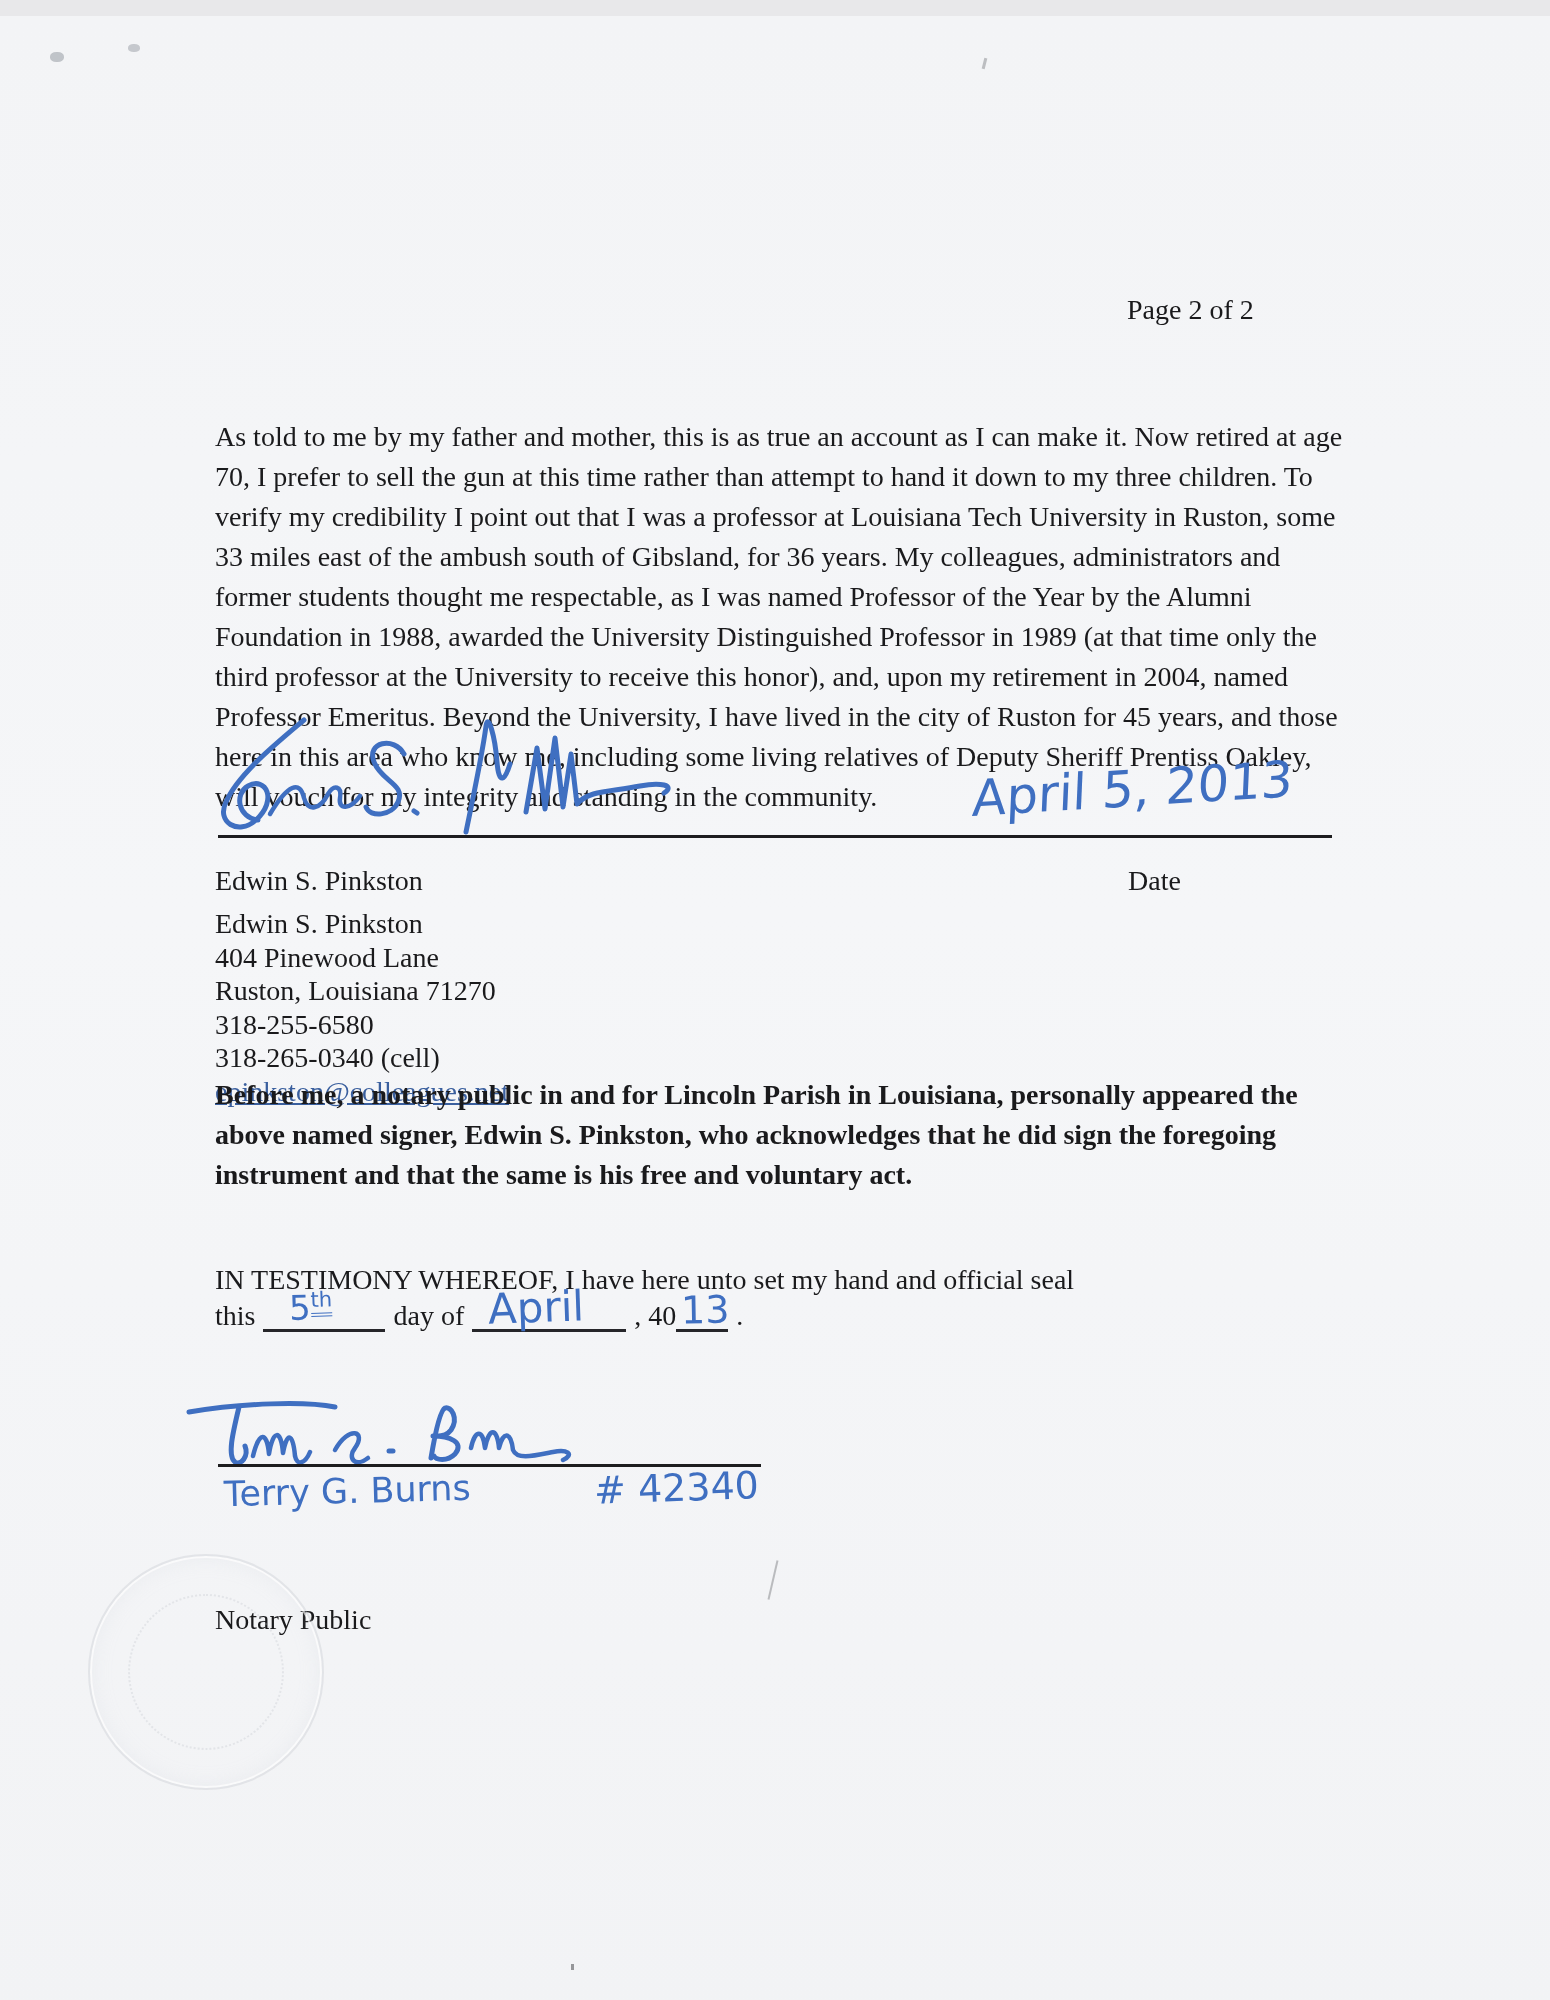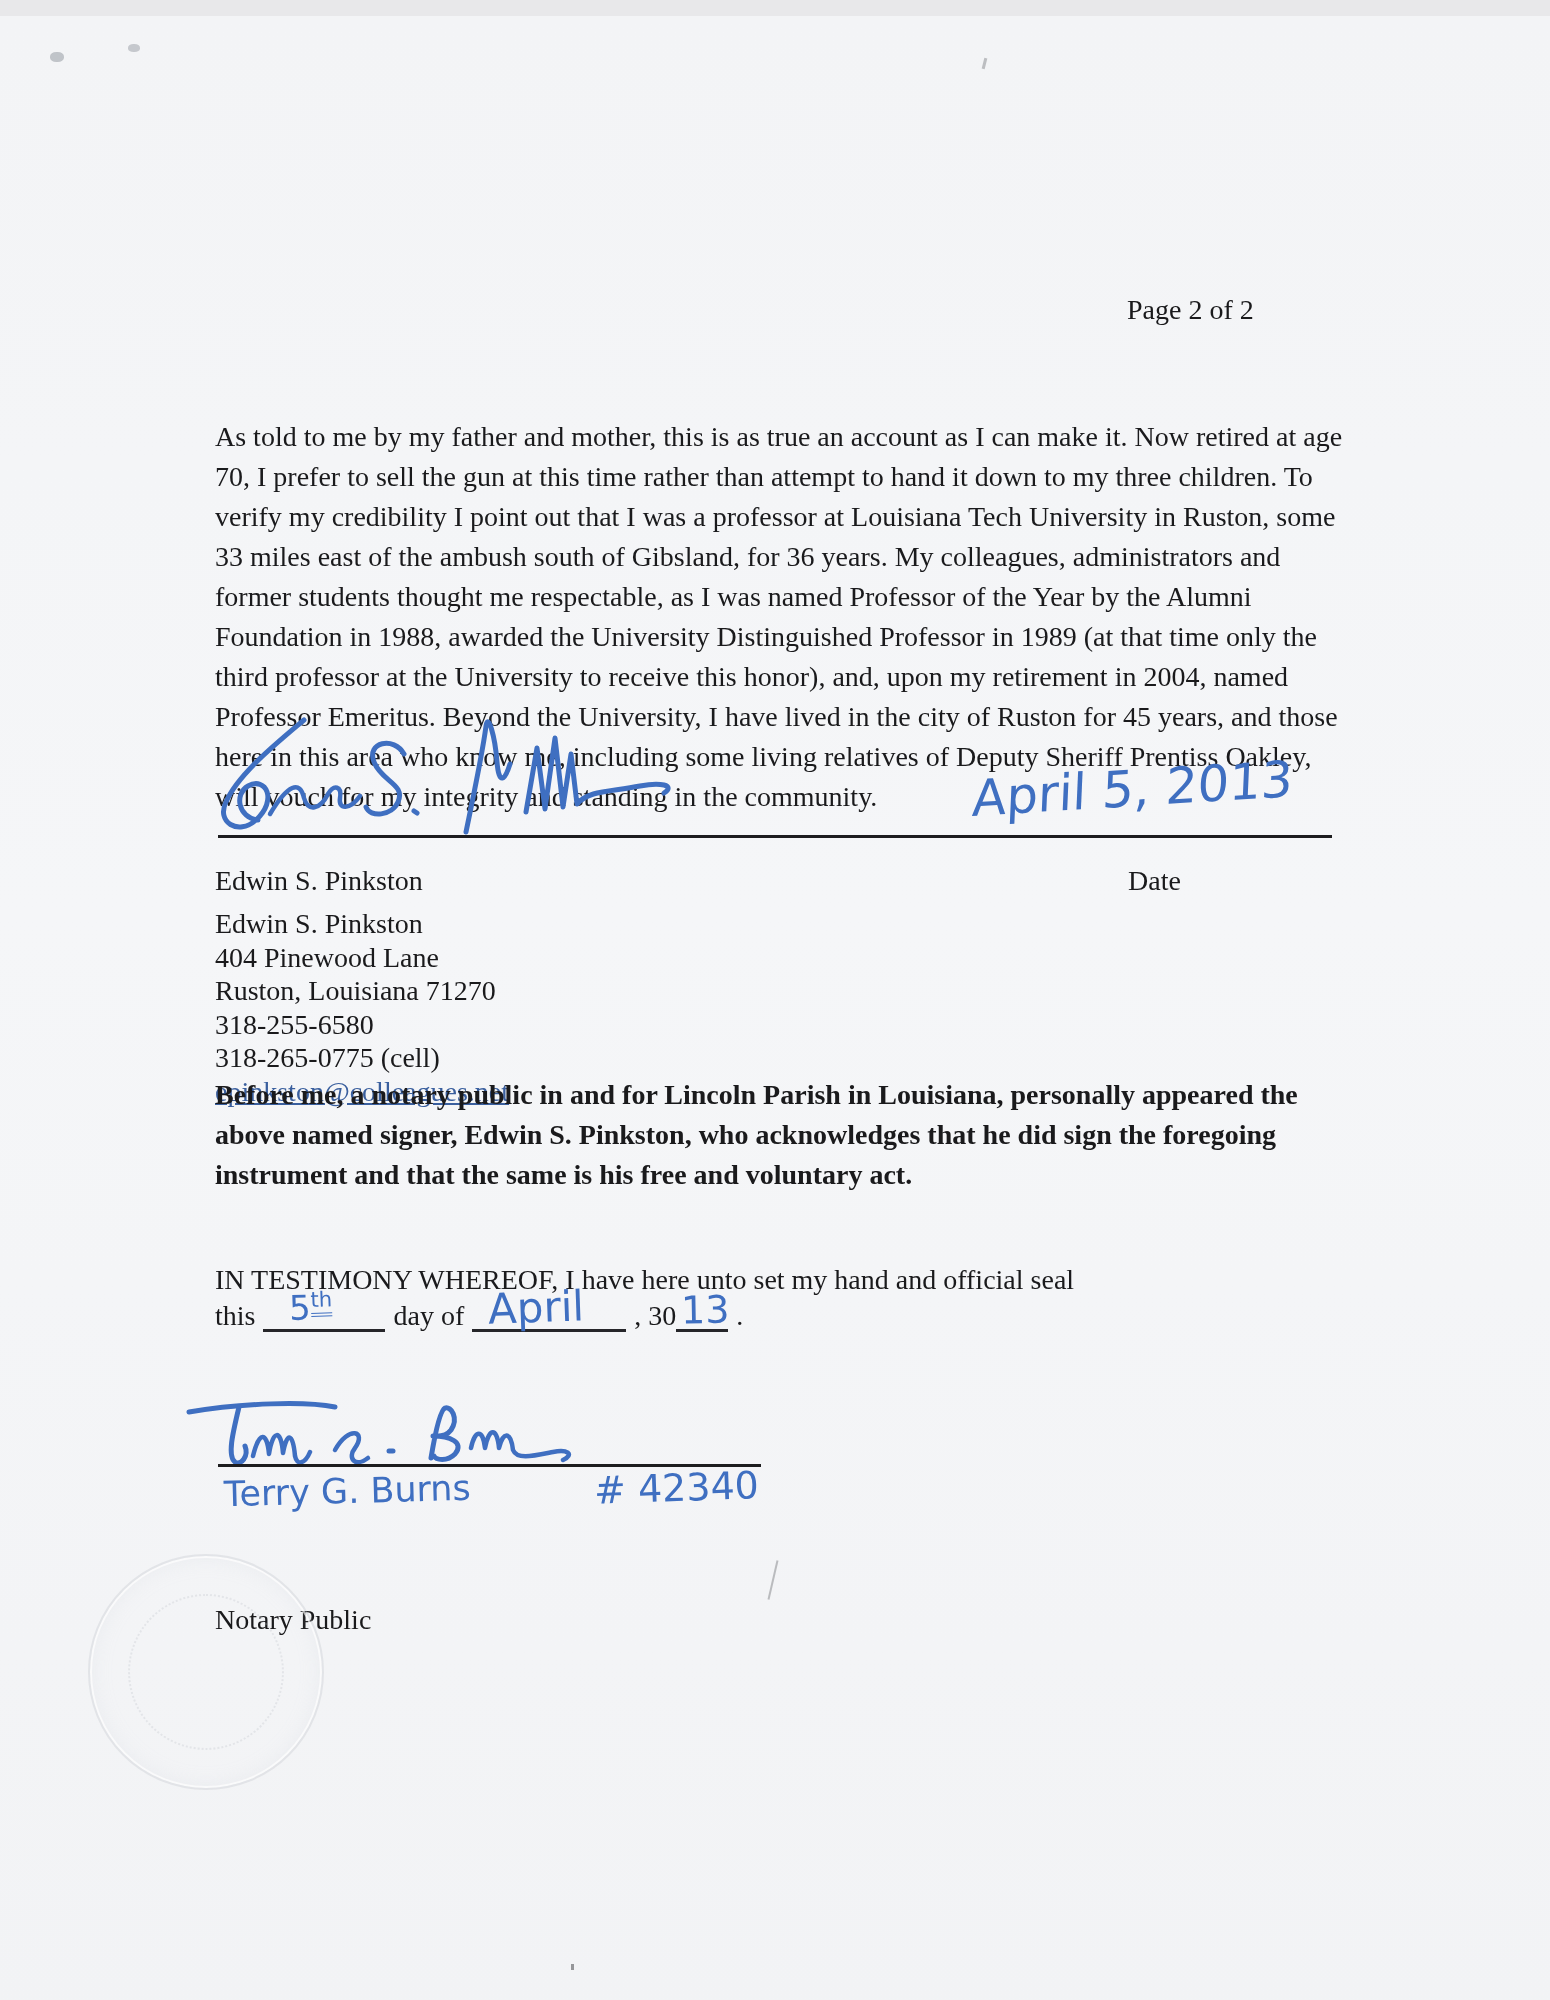--- a/index.html
+++ b/index.html
@@ -65,38 +65,38 @@
   <div class="abs sigline" style="left:218px;top:819px;width:1114px;"></div>
 
   <div class="abs typed" style="left:215px;top:845px;">Edwin S. Pinkston</div>
   <div class="abs typed" style="left:1128px;top:845px;">Date</div>
 
   <div class="abs contact" style="left:215px;top:891px;">
     <div>Edwin S. Pinkston</div>
     <div>404 Pinewood Lane</div>
     <div>Ruston, Louisiana 71270</div>
     <div>318-255-6580</div>
-    <div>318-265-0775 (cell)</div>
+    <div>318-265-0340 (cell)</div>
     <div class="email">epinkston@colleagues.net</div>
   </div>
 
   <div class="abs typed para" style="left:215px;top:1059px;font-weight:bold;">Before me, a notary public in and for Lincoln Parish in Louisiana, personally appeared the above named signer, Edwin S. Pinkston, who acknowledges that he did sign the foregoing instrument and that the same is his free and voluntary act.</div>
 
   <div class="abs typed" style="left:215px;top:1244px;">IN TESTIMONY WHEREOF, I have here unto set my hand and official seal</div>
 
   <div class="abs fillrow" style="left:215px;top:1278px;">
     <span>this</span>
     <span class="blank gap" style="width:122px;">
       <span class="hand" style="left:26px;bottom:2px;font-size:34px;transform:rotate(-2deg);"><span>5</span><sup class="day-suffix">th</sup></span>
     </span>
     <span>day of</span>
     <span class="blank gap" style="width:154px;">
       <span class="hand" style="left:16px;bottom:-3px;font-size:42px;transform:rotate(-2deg);">April</span>
     </span>
-    <span>, 30</span>
+    <span>, 40</span>
     <span class="blank" style="width:52px;">
       <span class="hand" style="left:5px;bottom:-3px;font-size:38px;transform:rotate(-1deg);">13</span>
     </span>
     <span class="gap">.</span>
   </div>
 
   <svg class="abs ink" style="left:183px;top:1382px;" width="400" height="76" viewBox="0 0 400 76">
     <path stroke-width="5" d="M6,14 C60,5 122,3 152,9"></path>
     <path stroke-width="5" d="M56,9 C50,34 44,58 52,64 C58,68 66,58 62,48"></path>
     <path stroke-width="4.5" d="M70,58 C76,33 84,33 86,56 C90,31 98,31 100,55 C104,33 110,35 112,58 C114,68 122,66 127,54"></path>

